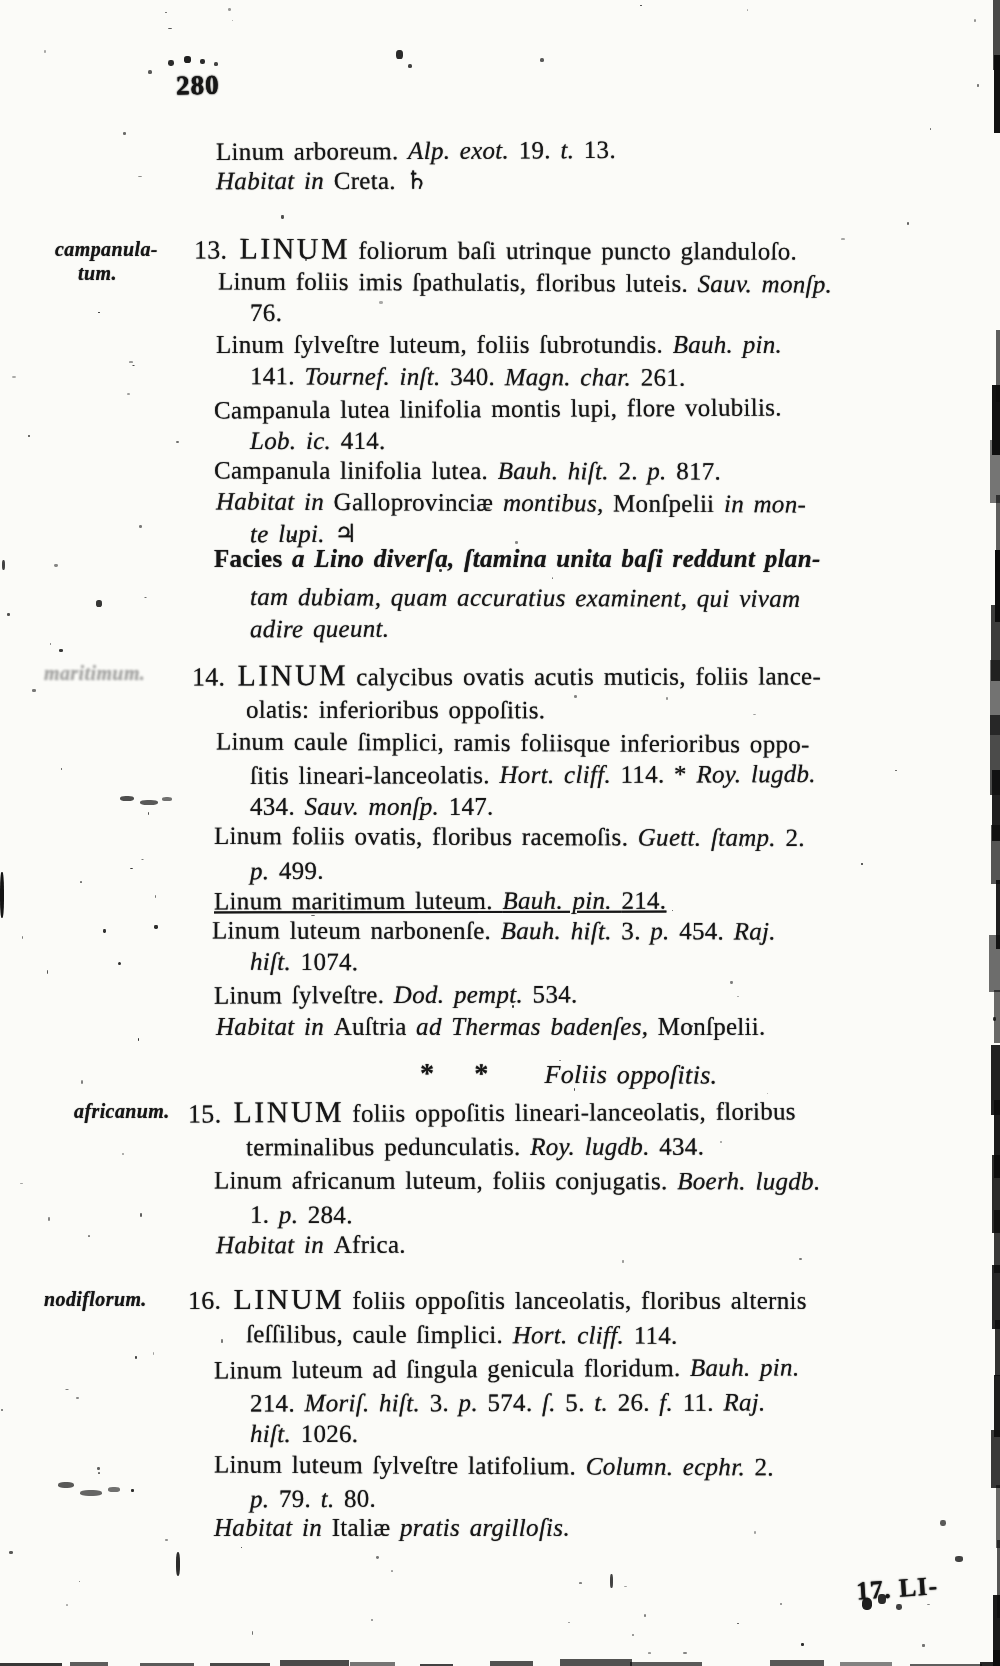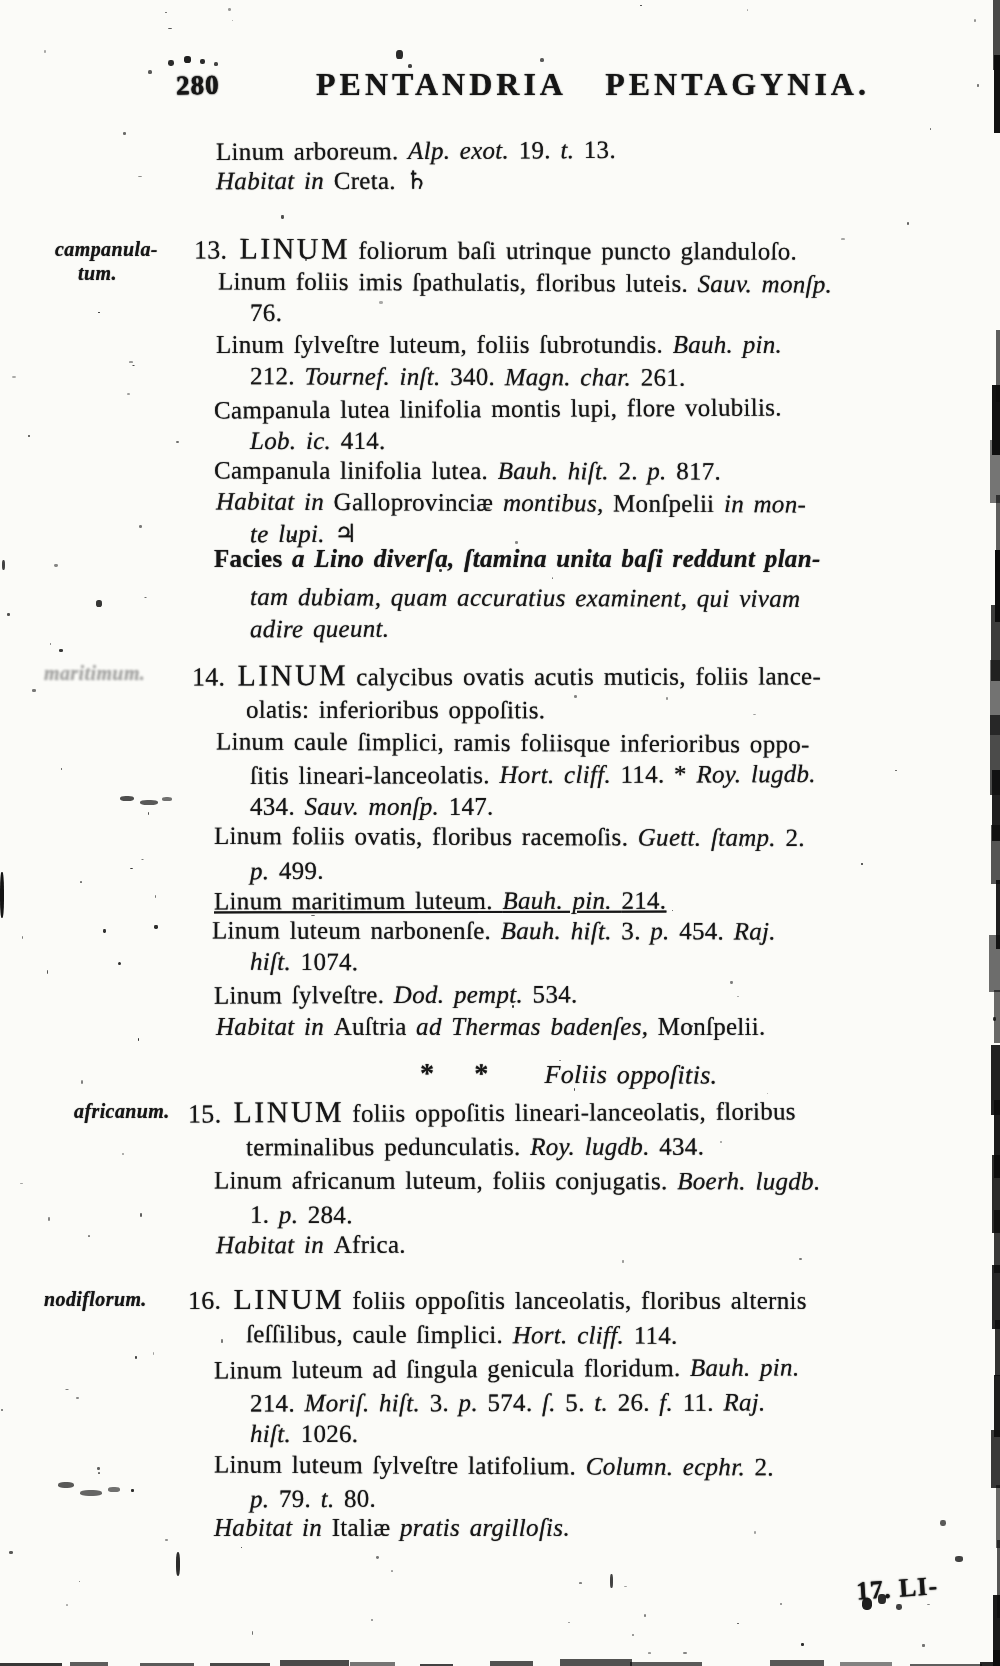--- a/index.html
+++ b/index.html
@@ -163,29 +163,28 @@
       <div class="sp" style="left: 108px; top: 1487px; width: 12px; height: 5px; opacity: 0.6;"></div>
       <div class="sp" style="left: 176px; top: 1552px; width: 4px; height: 24px; opacity: 0.9;"></div>
       <div class="sp" style="left: 610px; top: 1574px; width: 3px; height: 14px; opacity: 0.8;"></div>
       <div class="sp" style="left: 862px; top: 1598px; width: 10px; height: 12px; opacity: 0.95;"></div>
       <div class="sp" style="left: 878px; top: 1594px; width: 8px; height: 10px; opacity: 0.9;"></div>
       <div class="sp" style="left: 896px; top: 1604px; width: 6px; height: 6px; opacity: 0.8;"></div>
       <div class="sp" style="left: 940px; top: 1520px; width: 6px; height: 6px; opacity: 0.7;"></div>
       <div class="sp" style="left: 955px; top: 1556px; width: 8px; height: 6px; opacity: 0.8;"></div>
     </div>
   <div class="pagenum">280</div>
-  <div class="heading">PENTANDRIA PENTAGYNIA.</div>
   <div>
       <div class="line" style="left: 216px; top: 138px; transform: rotate(-0.3deg);"><span class="s-r">Linum arboreum. </span><span class="s-i">Alp. exot. </span><span class="s-r">19. </span><span class="s-i">t. </span><span class="s-r">13.</span></div>
       <div class="line" style="left: 216px; top: 168px; transform: rotate(-0.1deg);"><span class="s-i">Habitat in </span><span class="s-r">Creta. ♄</span></div>
       <div class="line" style="left: 194px; top: 234px; transform: rotate(0.1deg);"><span class="s-n">13.</span><span class="s-c">LINUM</span><span class="s-r">foliorum baſi utrinque puncto glanduloſo.</span></div>
       <div class="line" style="left: 218px; top: 270px; transform: rotate(0.3deg);"><span class="s-r">Linum foliis imis ſpathulatis, floribus luteis. </span><span class="s-i">Sauv. monſp.</span></div>
       <div class="line" style="left: 250px; top: 300px; transform: rotate(-0.2deg);"><span class="s-r">76.</span></div>
       <div class="line" style="left: 216px; top: 332px; transform: rotate(0deg);"><span class="s-r">Linum ſylveſtre luteum, foliis ſubrotundis. </span><span class="s-i">Bauh. pin.</span></div>
-      <div class="line" style="left: 250px; top: 364px; transform: rotate(0.2deg);"><span class="s-r">212. </span><span class="s-i">Tournef. inſt. </span><span class="s-r">340. </span><span class="s-i">Magn. char. </span><span class="s-r">261.</span></div>
+      <div class="line" style="left: 250px; top: 364px; transform: rotate(0.2deg);"><span class="s-r">141. </span><span class="s-i">Tournef. inſt. </span><span class="s-r">340. </span><span class="s-i">Magn. char. </span><span class="s-r">261.</span></div>
       <div class="line" style="left: 214px; top: 396px; transform: rotate(-0.3deg);"><span class="s-r">Campanula lutea linifolia montis lupi, flore volubilis.</span></div>
       <div class="line" style="left: 250px; top: 428px; transform: rotate(-0.1deg);"><span class="s-i">Lob. ic. </span><span class="s-r">414.</span></div>
       <div class="line" style="left: 214px; top: 458px; transform: rotate(0.1deg);"><span class="s-r">Campanula linifolia lutea. </span><span class="s-i">Bauh. hiſt. </span><span class="s-r">2. </span><span class="s-i">p. </span><span class="s-r">817.</span></div>
       <div class="line" style="left: 216px; top: 490px; transform: rotate(0.3deg);"><span class="s-i">Habitat in </span><span class="s-r">Galloprovinciæ </span><span class="s-i">montibus, </span><span class="s-r">Monſpelii </span><span class="s-i">in mon-</span></div>
       <div class="line" style="left: 250px; top: 521px; transform: rotate(-0.2deg);"><span class="s-i">te lupi. </span><span class="s-r">♃</span></div>
       <div class="line" style="left: 214px; top: 546px; transform: rotate(0deg); font-weight: bold;"><span class="s-r">Facies </span><span class="s-i">a Lino diverſa, ſtamina unita baſi reddunt plan-</span></div>
       <div class="line" style="left: 250px; top: 585px; transform: rotate(0.2deg);"><span class="s-i">tam dubiam, quam accuratius examinent, qui vivam</span></div>
       <div class="line" style="left: 250px; top: 616px; transform: rotate(-0.3deg);"><span class="s-i">adire queunt.</span></div>
       <div class="line" style="left: 192px; top: 660px; transform: rotate(-0.1deg);"><span class="s-n">14.</span><span class="s-c">LINUM</span><span class="s-r">calycibus ovatis acutis muticis, foliis lance-</span></div>
       <div class="line" style="left: 246px; top: 697px; transform: rotate(0.1deg);"><span class="s-r">olatis: inferioribus oppoſitis.</span></div>

